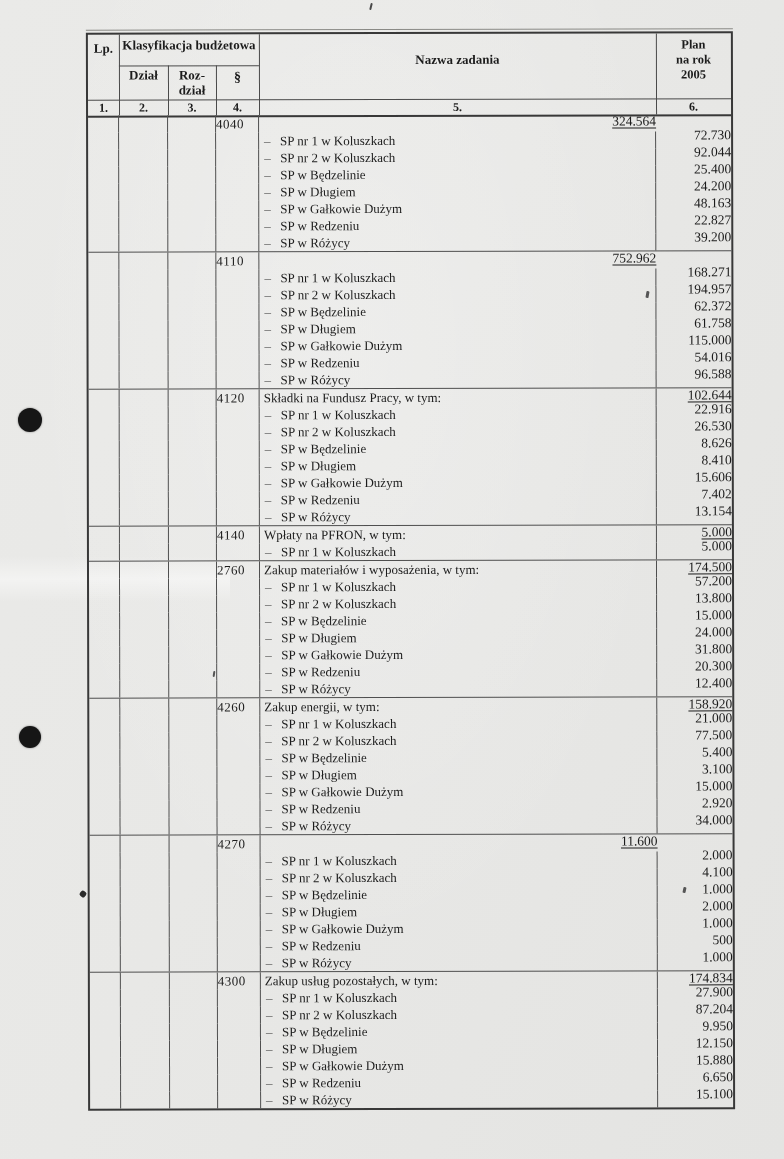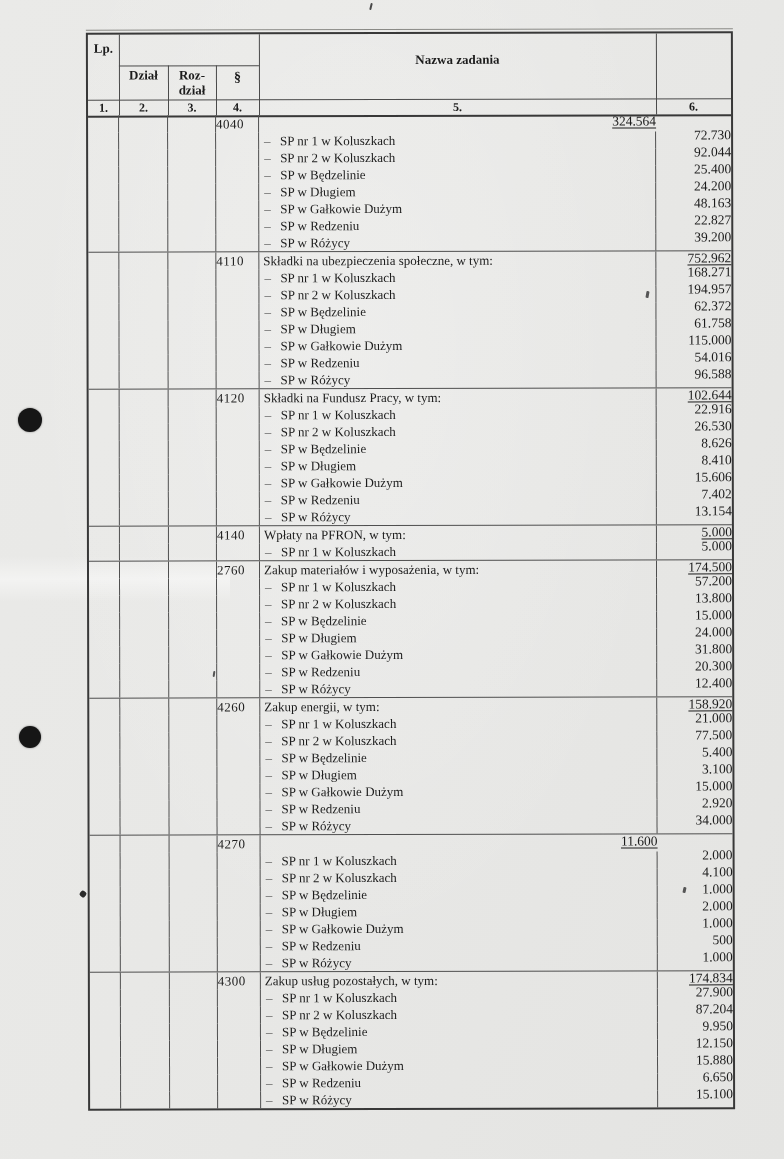--- a/index.html
+++ b/index.html
@@ -100,25 +100,29 @@
 <div class="hole hole-bottom"></div>
 <div class="speck speck-top"></div>
 <div class="speck speck-plan"></div>
 <div class="speck speck-1000"></div>
 <div class="speck speck-sp"></div>
 <div class="speck speck-border"></div>
 
 <div class="doc-table">
   <div class="thead">
     <div class="hcell h-lp">Lp.</div>
+    <div class="hcell h-klas">Klasyfikacja budżetowa</div>
     <div class="hcell h-dzial">Dział</div>
     <div class="hcell h-rozdzial">Roz-
 dział</div>
     <div class="hcell h-par">§</div>
     <div class="hcell h-nazwa">Nazwa zadania</div>
+    <div class="hcell h-plan">Plan
+na rok
+2005</div>
     <div class="hline v31"></div>
     <div class="hline v80"></div>
     <div class="hline v128"></div>
     <div class="hline v171"></div>
     <div class="hline v568"></div>
     <div class="hline hz31"></div>
     <div class="hline hz66"></div>
     <div class="numrow">
       <div>1.</div>
       <div>2.</div>
@@ -201,21 +205,20 @@
     <div class="c cell-plan itemval">39.200</div>
   </div>
 </div>
 
   <div class="section">
     <div class="trow">
       <div class="c"></div>
       <div class="c"></div>
       <div class="c"></div>
       <div class="c cell-code">4110</div>
-      <div class="c cell-title">Składki na ubezpieczenia społeczne, w tym:</div>
       <div class="c cell-plan total"><span>752.962</span></div>
     </div>
 
   <div class="trow">
     <div class="c"></div>
     <div class="c"></div>
     <div class="c"></div>
     <div class="c"></div>
     <div class="c cell-item"><span class="dash">–</span><span>SP nr 1 w Koluszkach</span></div>
     <div class="c cell-plan itemval">168.271</div>

